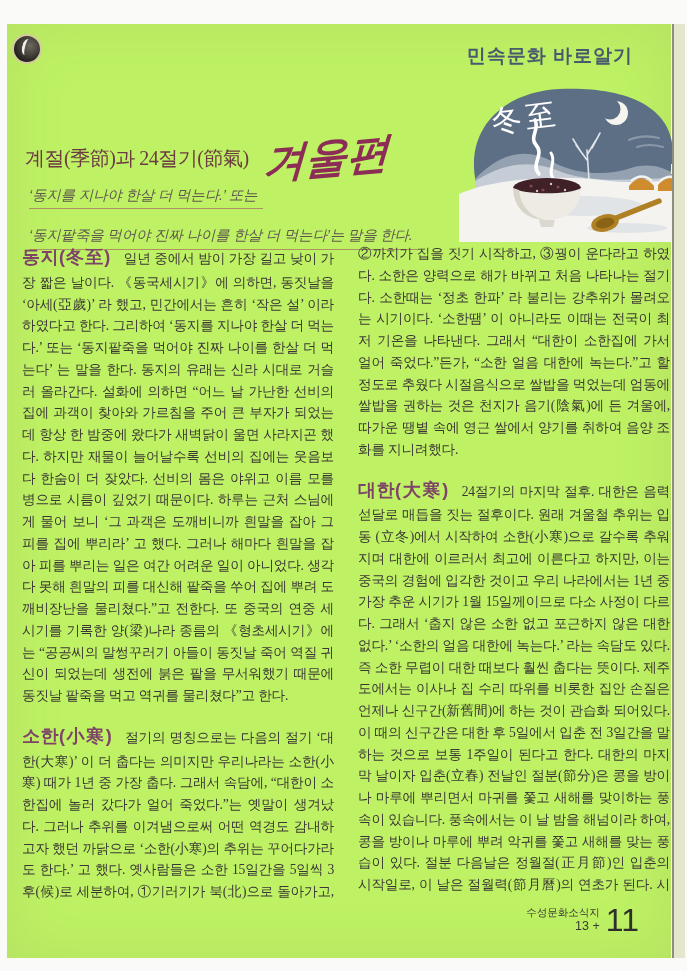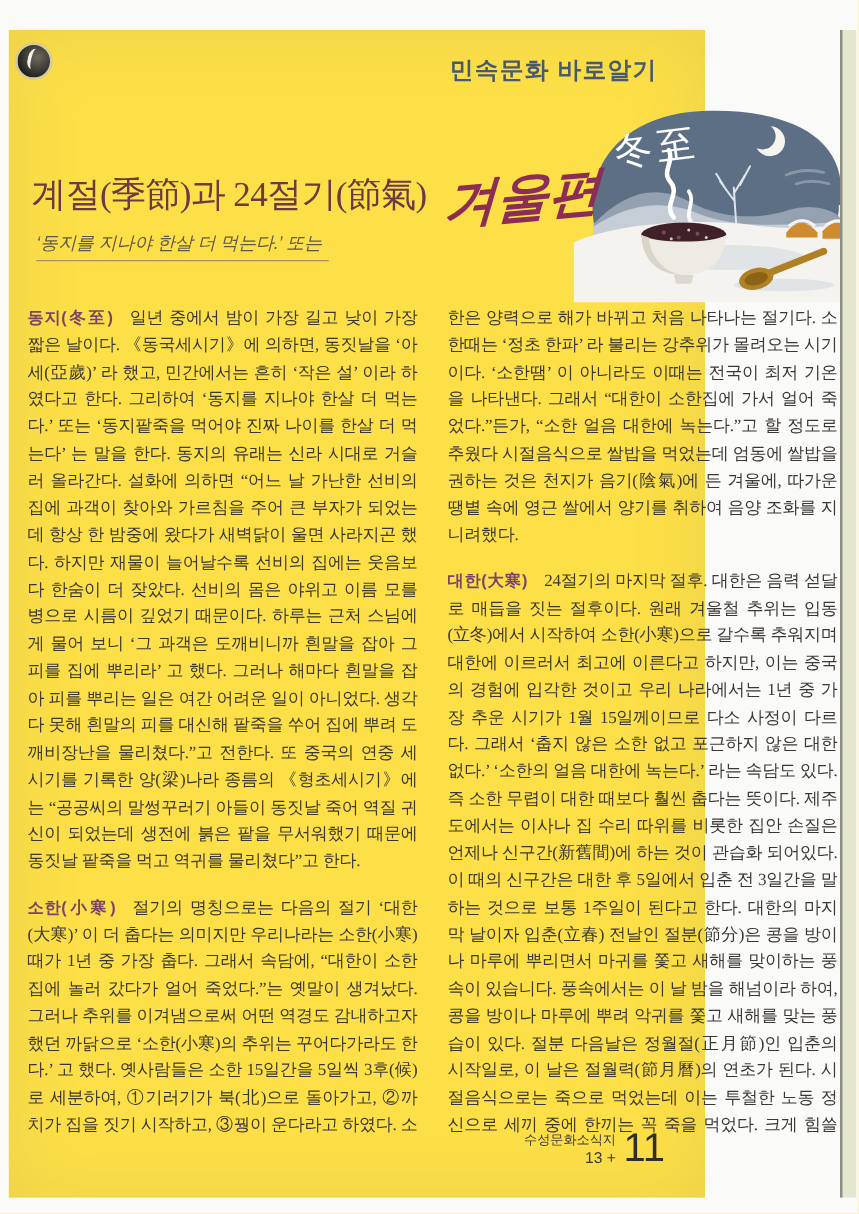--- a/index.html
+++ b/index.html
@@ -2,22 +2,22 @@
 <html><head>
 <meta charset="utf-8">
 <style>
   html,body{margin:0;padding:0;}
   body{
     width:687px;height:971px;position:relative;
     background:#fafaf8;overflow:hidden;
     font-family:"Liberation Sans","DejaVu Sans",sans-serif;
   }
   .page{
-    position:absolute;left:7px;top:24px;width:557px;height:934px;
-    background:#fde047;
+    position:absolute;left:7px;top:24px;width:664px;height:934px;
+    background:#bef264;
     box-shadow:inset 0 0 60px rgba(125,112,88,.14);
   }
   .next-page-sliver{
     position:absolute;left:672px;top:24px;width:11px;height:934px;
     background:#e4e7cd;border-left:2px solid #8d8d82;
   }
   .hole{
     position:absolute;left:5px;top:10px;width:26px;height:26px;border-radius:50%;
     background:radial-gradient(circle at 62% 38%, #6e6a60, #23211d 72%);
     border:2px solid #d6ca9e;
@@ -27,21 +27,21 @@
     border-left:3px solid #f2efe6;border-radius:50%/60%;transform:rotate(14deg);
   }
   .badge{
     position:absolute;top:19px;right:38px;
     font-weight:bold;font-size:19px;letter-spacing:1px;color:#49596e;
   }
   .illus{position:absolute;left:452px;top:58px;width:224px;height:160px;}
   .title-row{position:absolute;left:18px;top:106px;white-space:nowrap;}
   .title-main{
     font-family:"Liberation Serif","DejaVu Serif",serif;
-    font-size:28px;color:#6b3a42;letter-spacing:-0.5px;
+    font-size:20px;color:#6b3a42;letter-spacing:-0.5px;
   }
   .title-script{
     display:inline-block;margin-left:14px;vertical-align:-7px;
     font-family:"DejaVu Serif","Liberation Serif",serif;
     font-style:italic;font-weight:bold;font-size:42px;color:#8b2d55;
     transform:rotate(-5deg) skewX(-8deg);
   }
   .quotes{
     position:absolute;left:22px;top:159px;
     font-style:italic;font-size:14.5px;color:#5f584f;letter-spacing:-0.2px;
@@ -54,26 +54,26 @@
     position:absolute;left:15px;top:219px;width:648px;height:668px;
     column-count:2;column-gap:24px;column-fill:auto;overflow:hidden;
     font-family:"Liberation Serif","DejaVu Serif",serif;
     font-size:13.6px;line-height:1.6;color:#3b3733;
     text-align:justify;letter-spacing:-0.2px;
   }
   .section{margin:0;}
   .section + .section{margin-top:15px;}
   .sec-head{
     font-family:"Liberation Sans","DejaVu Sans",sans-serif;
-    font-weight:bold;font-size:13px;color:#7d4468;
+    font-weight:bold;font-size:18px;color:#7d4468;
     margin-right:13px;letter-spacing:0.5px;
   }
   .footer{
     position:absolute;right:32px;top:882px;
-    display:flex;align-items:flex-start;gap:6px;color:#3a3a36;
+    display:flex;align-items:center;gap:6px;color:#3a3a36;
   }
   .footer-left{text-align:right;line-height:1.25;}
   .footer-news{font-size:10.5px;}
   .footer-range{font-size:12.5px;}
   .footer-num{font-size:32px;line-height:0.8;font-weight:500;color:#2e2e2c;}
 </style>
 </head>
 <body>
 
 <div class="page">
@@ -138,20 +138,21 @@
       <text x="34" y="50" font-size="30" fill="#ffffff" font-family="Liberation Serif, DejaVu Serif, serif" transform="rotate(-7 34 50)" letter-spacing="4">冬至</text>
     </svg>
   </div>
 
   <div class="title-row">
     <span class="title-main">계절(季節)과 24절기(節氣)</span><span class="title-script">겨울편</span>
   </div>
 
   <div class="quotes">
     <div class="quote-line">‘동지를 지나야 한살 더 먹는다.’ 또는</div>
+    <div class="quote-line">‘동지팥죽을 먹어야 진짜 나이를 한살 더 먹는다’는 말을 한다.</div>
   </div>
 
   <div class="article">
     <p class="section">
       <span class="sec-head">동지(冬至)</span><span>일년 중에서 밤이 가장 길고 낮이 가장 짧은 날이다. 《동국세시기》에 의하면, 동짓날을 ‘아세(亞歲)’ 라 했고, 민간에서는 흔히 ‘작은 설’ 이라 하였다고 한다. 그리하여 ‘동지를 지나야 한살 더 먹는다.’ 또는 ‘동지팥죽을 먹어야 진짜 나이를 한살 더 먹는다’ 는 말을 한다. 동지의 유래는 신라 시대로 거슬러 올라간다. 설화에 의하면 “어느 날 가난한 선비의 집에 과객이 찾아와 가르침을 주어 큰 부자가 되었는데 항상 한 밤중에 왔다가 새벽닭이 울면 사라지곤 했다. 하지만 재물이 늘어날수록 선비의 집에는 웃음보다 한숨이 더 잦았다. 선비의 몸은 야위고 이름 모를 병으로 시름이 깊었기 때문이다. 하루는 근처 스님에게 물어 보니 ‘그 과객은 도깨비니까 흰말을 잡아 그 피를 집에 뿌리라’ 고 했다. 그러나 해마다 흰말을 잡아 피를 뿌리는 일은 여간 어려운 일이 아니었다. 생각다 못해 흰말의 피를 대신해 팥죽을 쑤어 집에 뿌려 도깨비장난을 물리쳤다.”고 전한다. 또 중국의 연중 세시기를 기록한 양(梁)나라 종름의 《형초세시기》에는 “공공씨의 말썽꾸러기 아들이 동짓날 죽어 역질 귀신이 되었는데 생전에 붉은 팥을 무서워했기 때문에 동짓날 팥죽을 먹고 역귀를 물리쳤다”고 한다.</span>
     </p>
     <p class="section">
       <span class="sec-head">소한(小寒)</span><span>절기의 명칭으로는 다음의 절기 ‘대한(大寒)’ 이 더 춥다는 의미지만 우리나라는 소한(小寒) 때가 1년 중 가장 춥다. 그래서 속담에, “대한이 소한집에 놀러 갔다가 얼어 죽었다.”는 옛말이 생겨났다. 그러나 추위를 이겨냄으로써 어떤 역경도 감내하고자 했던 까닭으로 ‘소한(小寒)의 추위는 꾸어다가라도 한다.’ 고 했다. 옛사람들은 소한 15일간을 5일씩 3후(候)로 세분하여, ①기러기가 북(北)으로 돌아가고, ②까치가 집을 짓기 시작하고, ③꿩이 운다라고 하였다. 소한은 양력으로 해가 바뀌고 처음 나타나는 절기다. 소한때는 ‘정초 한파’ 라 불리는 강추위가 몰려오는 시기이다. ‘소한땜’ 이 아니라도 이때는 전국이 최저 기온을 나타낸다. 그래서 “대한이 소한집에 가서 얼어 죽었다.”든가, “소한 얼음 대한에 녹는다.”고 할 정도로 추웠다 시절음식으로 쌀밥을 먹었는데 엄동에 쌀밥을 권하는 것은 천지가 음기(陰氣)에 든 겨울에, 따가운 땡볕 속에 영근 쌀에서 양기를 취하여 음양 조화를 지니려했다.</span>
     </p>
     <p class="section">

